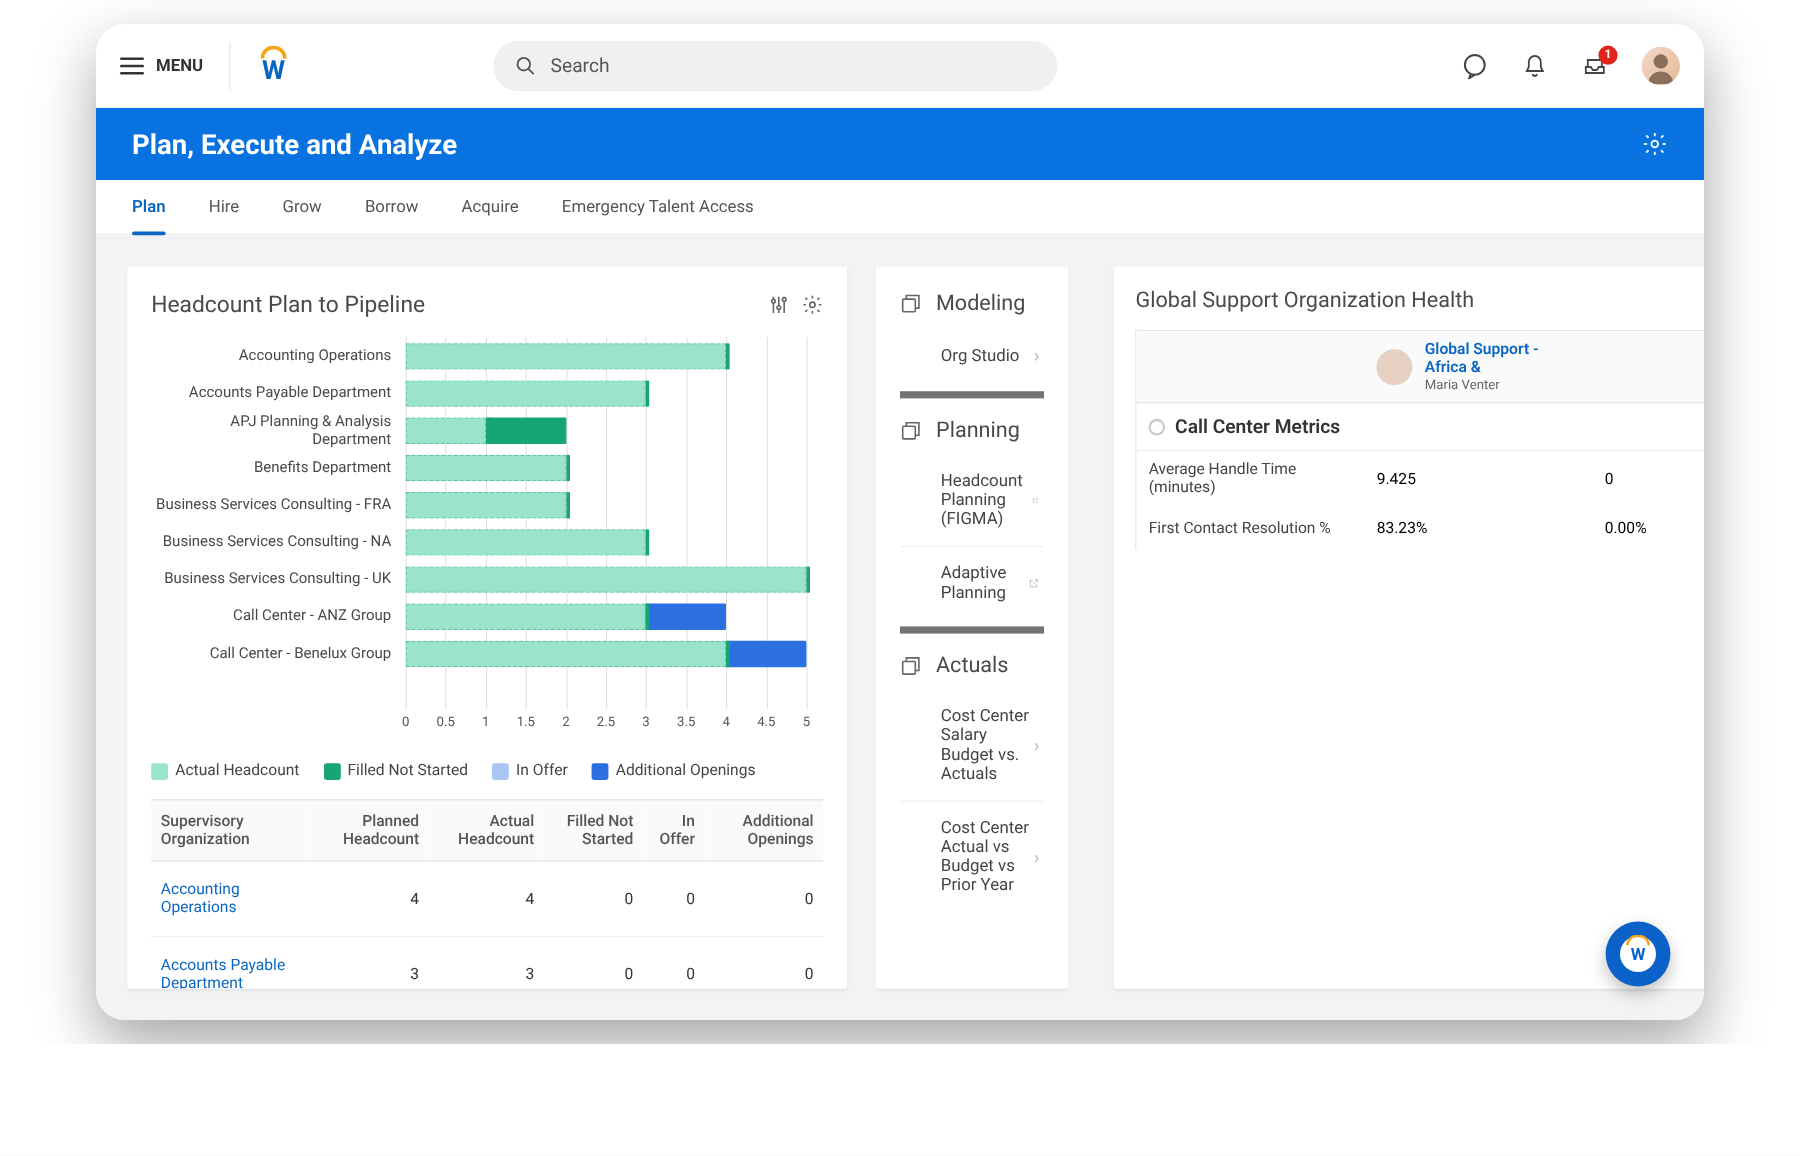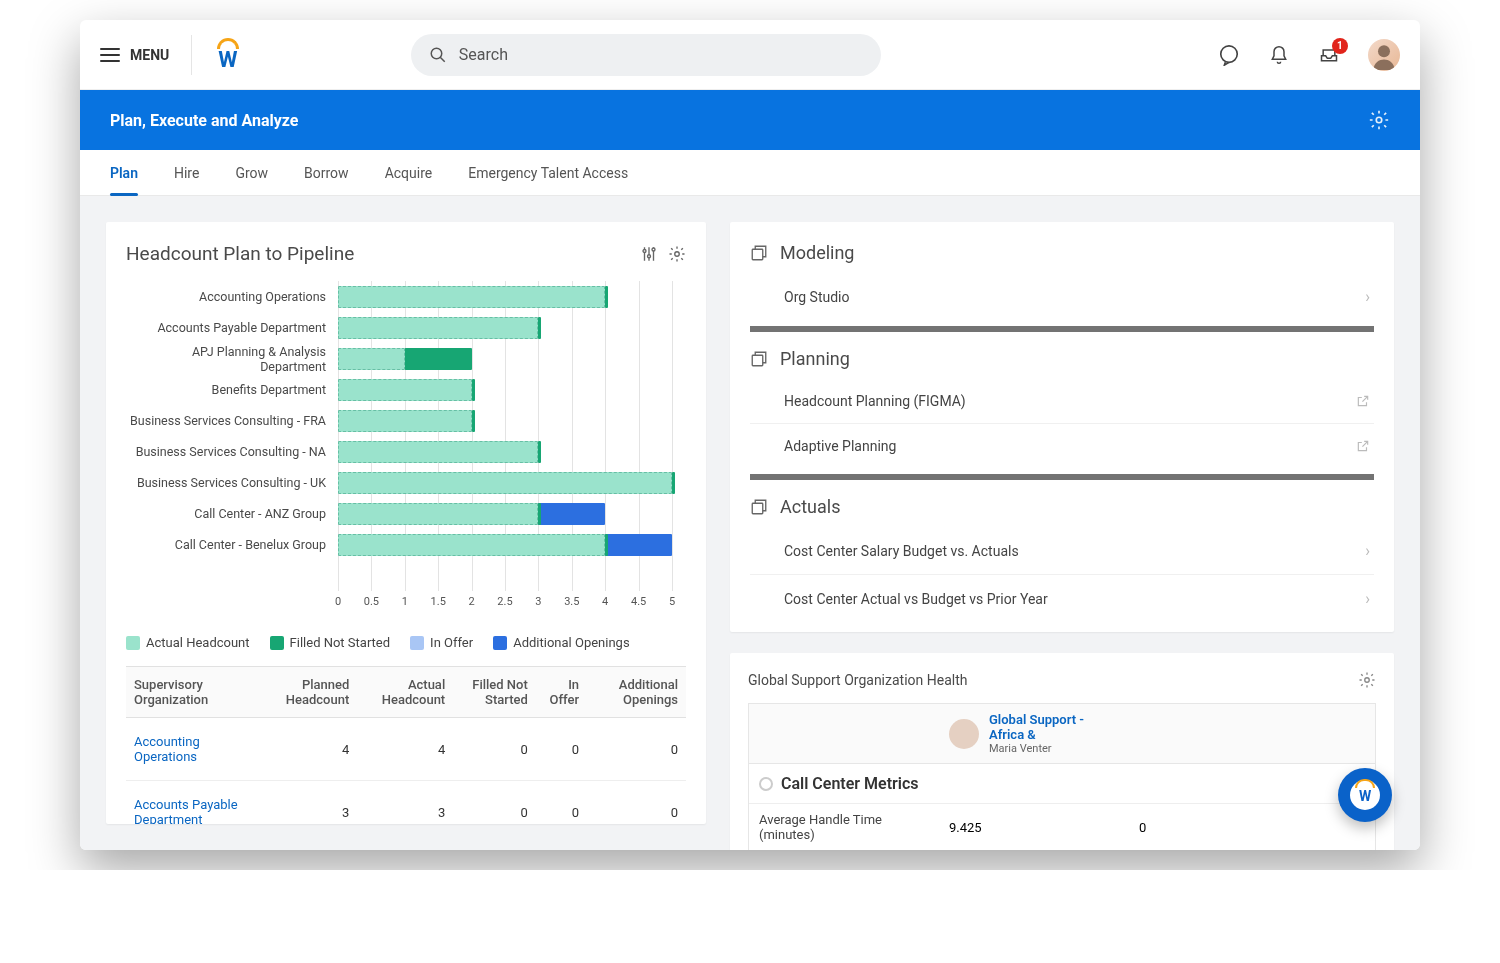--- a/index.html
+++ b/index.html
@@ -1,45 +1,45 @@
 <!DOCTYPE html>
 <html><head>
 <meta charset="utf-8">
 <style>
   *{box-sizing:border-box;margin:0;padding:0;font-family:-apple-system,BlinkMacSystemFont,"Segoe UI",Roboto,Arial,sans-serif;}
   body{background:#fff;}
-  .frame{width:1340px;height:830px;margin:20px auto;border-radius:6px;overflow:hidden;box-shadow:0 20px 50px rgba(0,0,0,.35);position:relative;background:#fff;}
+  .frame{width:1340px;height:830px;margin:20px auto;border-radius:24px;overflow:hidden;box-shadow:0 20px 50px rgba(0,0,0,.35);position:relative;background:#fff;}
   
   .topbar{height:70px;display:flex;align-items:center;padding:0 20px;border-bottom:1px solid #eee;}
   .menu-btn{display:flex;align-items:center;gap:10px;font-weight:700;font-size:14px;color:#333;cursor:pointer;padding-right:22px;border-right:1px solid #e5e5e5;height:40px;}
   .hamburger{width:20px;height:14px;display:flex;flex-direction:column;justify-content:space-between;}
   .hamburger span{height:2px;background:#333;border-radius:1px;}
   .logo{margin-left:22px;width:28px;height:28px;position:relative;}
   .logo .arc{width:22px;height:11px;border:3.5px solid #f6a416;border-bottom:none;border-top-left-radius:40px;border-top-right-radius:40px;position:absolute;top:-3px;left:3px;}
   .logo .w{color:#0A66C2;font-weight:700;font-size:22px;position:absolute;top:6px;left:4px;}
   .search{margin-left:auto;margin-right:auto;display:flex;align-items:center;width:470px;height:42px;background:#eef0f2;border-radius:22px;padding:0 18px;color:#555;gap:12px;font-size:16px;}
   .search svg{flex:none;}
   .topicons{display:flex;align-items:center;gap:28px;margin-left:auto;}
   .icon-btn{width:22px;height:22px;display:flex;align-items:center;justify-content:center;color:#444;cursor:pointer;position:relative;}
   .badge{position:absolute;top:-6px;right:-8px;width:16px;height:16px;border-radius:50%;background:#e1241b;color:#fff;font-size:10px;display:flex;align-items:center;justify-content:center;font-weight:700;}
   .avatar{width:32px;height:32px;border-radius:50%;background:linear-gradient(135deg,#f3d9c9,#e8b896);display:flex;align-items:center;justify-content:center;overflow:hidden;}
   .avatar svg{width:30px;height:30px;}
   
   .banner{height:60px;background:#0873e0;color:#fff;display:flex;align-items:center;padding:0 30px;justify-content:space-between;}
-  .banner h1{font-size:16px;font-weight:700;}
+  .banner h1{font-size:23px;font-weight:700;}
   .gear{cursor:pointer;opacity:.9;}
   
   .tabs{height:46px;display:flex;align-items:center;padding:0 30px;gap:36px;background:#fff;border-bottom:1px solid #e9e9e9;font-size:14px;color:#555;}
   .tab{height:100%;display:flex;align-items:center;cursor:pointer;position:relative;}
   .tab.active{color:#0A66C2;font-weight:600;}
   .tab.active::after{content:"";position:absolute;left:0;right:0;bottom:-1px;height:3px;background:#0A66C2;border-radius:2px;}
   
   .content{background:#f2f3f5;padding:26px;display:flex;gap:24px;height:calc(100% - 176px);overflow:hidden;}
   .col-left{width:600px;display:flex;flex-direction:column;}
-  .col-right{flex:1;display:flex;flex-direction:column;gap:21px;min-width:0;}
+  .col-right{flex:1;display:flex;flex-direction:row;gap:38px;min-width:0;}
   .card{background:#fff;border-radius:2px;box-shadow:0 1px 2px rgba(0,0,0,.06);padding:20px 20px 15px;}
   .card-head{display:flex;align-items:center;justify-content:space-between;margin-bottom:6px;}
   .card-title{font-size:19px;color:#4a4a4a;}
   .card-actions{display:flex;gap:10px;color:#666;}
   
   .chart-wrap{position:relative;height:350px;margin-top:6px;}
   .chart-grid{position:absolute;left:212px;right:14px;top:10px;bottom:30px;}
   .chart-grid .vline{position:absolute;top:0;bottom:0;border-left:1px solid #e3e3e3;}
   .chart-rows{position:absolute;left:0;right:14px;top:10px;bottom:30px;}
   .chart-row{height:31px;display:flex;align-items:center;}
@@ -63,21 +63,21 @@
   
   .section-head{display:flex;align-items:center;gap:12px;font-size:18px;color:#4a4a4a;margin-bottom:10px;}
   .link-row{display:flex;align-items:center;justify-content:space-between;padding:14px 4px 14px 34px;font-size:14px;color:#444;cursor:pointer;}
   .link-row + .link-row{border-top:1px solid #f0f0f0;}
   .chev{color:#bbb;font-size:16px;}
   .ext{color:#bbb;}
   .section-block + .section-block{border-top:6px solid #737373;margin-top:6px;padding-top:16px;}
   
   .health-card{background:#fff;border-radius:2px;box-shadow:0 1px 2px rgba(0,0,0,.06);padding:18px 18px 0;}
   .health-head{display:flex;justify-content:space-between;align-items:center;}
-  .health-title{font-size:14px;color:#4a4a4a;}
+  .health-title{font-size:18px;color:#4a4a4a;}
   .hgrid{margin-top:14px;border:1px solid #e6e6e6;border-bottom:none;overflow:hidden;}
   .hrow{display:flex;min-height:36px;align-items:center;}
   .hcell{padding:8px 10px;font-size:13px;}
   .hcell.metric{width:190px;color:#444;}
   .hcell.col{width:190px;}
   .hhdr{border-bottom:1px solid #e6e6e6;background:#fafafa;}
   .hhdr .hcell.col{display:flex;align-items:center;gap:10px;}
   .mini-av{width:30px;height:30px;border-radius:50%;background:#e5d0c2;flex:none;}
   .org-name{color:#0A66C2;font-weight:600;font-size:13px;}
   .org-sub{font-size:11px;color:#666;}

